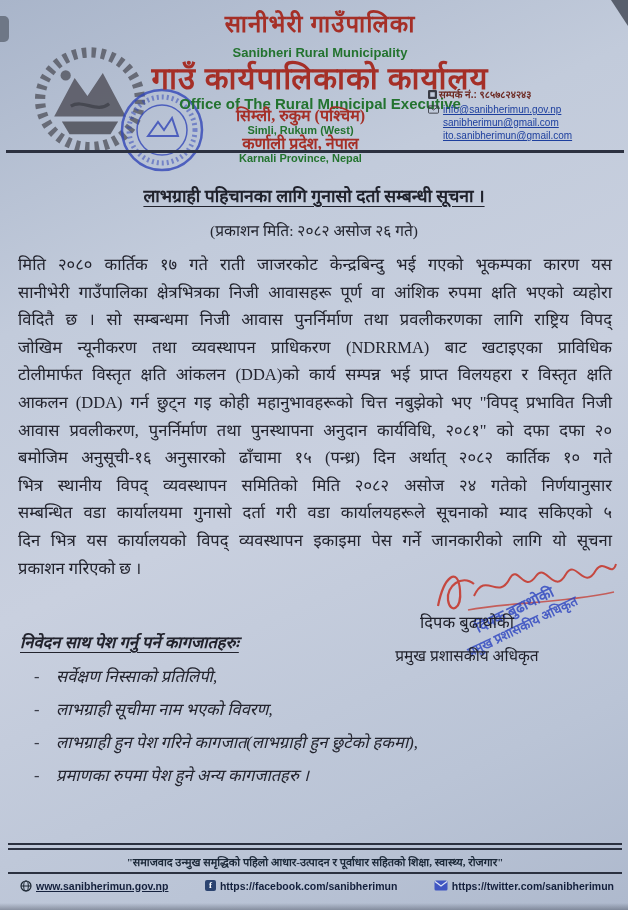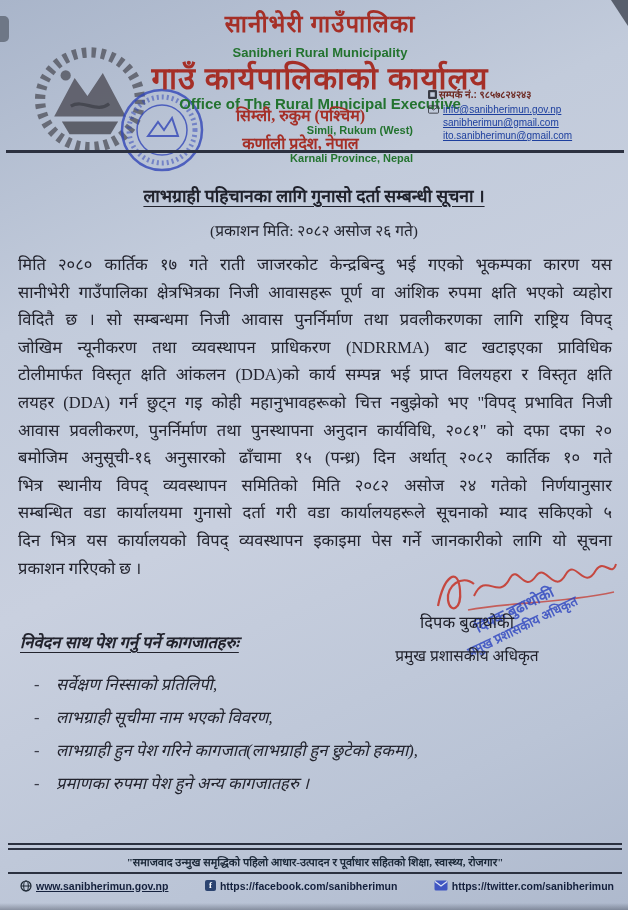--- a/index.html
+++ b/index.html
@@ -17,21 +17,21 @@
   
   .hdr-center{left:100px;top:12px;width:440px;text-align:center;line-height:1.05;}
   .np-red{color:#a52f27;font-weight:bold;}
   .en-green{color:#23732f;font-weight:bold;font-family:"Liberation Sans","DejaVu Sans",sans-serif;}
   .hdr-np1{font-size:24px;letter-spacing:1px;}
   .hdr-en1{font-size:13px;margin-top:9px;}
   .hdr-np2{font-size:31px;letter-spacing:1px;margin-top:3px;}
   .hdr-en2{font-size:15px;margin-top:1px;}
   .addr-block{left:188px;top:108px;width:225px;text-align:center;line-height:1.0;}
   .addr-np{font-size:16px;}
-  .addr-en{font-size:11px;margin-top:1px;text-align:right;}
+  .addr-en{font-size:11px;margin-top:1px;}
   .contact-block{left:428px;top:87px;width:196px;font-family:"Liberation Sans","DejaVu Sans",sans-serif;}
   .phone-row{font-size:10px;color:#6d2a23;font-weight:bold;display:flex;gap:2px;align-items:center;}
   .email-rows{margin-top:2px;display:flex;gap:4px;}
   .email-col{font-size:10px;color:#1d3f9e;line-height:13px;}
   .email-col div{text-decoration:underline;}
   .hdr-rule{left:6px;right:4px;top:150px;height:3px;background:#2c3140;}
   
   .emblem{left:26px;top:42px;}
   .round-stamp{left:118px;top:86px;opacity:.8;}
   
@@ -46,21 +46,21 @@
   .sig-scribble{left:428px;top:552px;}
   .officer-stamp{right:-10px;top:598px;width:240px;transform:rotate(-26deg);color:#2b43c0;text-align:center;opacity:.8;font-weight:bold;}
   .officer-stamp .l1{font-size:15px;}
   .officer-stamp .l2{font-size:13px;}
   .officer-block{right:46px;top:610px;width:230px;text-align:center;color:#1e1f29;}
   .officer-name{font-size:16.5px;}
   .officer-designation{font-size:15.5px;margin-top:11px;}
   
   .docs{left:20px;top:630px;width:470px;font-style:italic;}
   .docs-heading{font-size:16.5px;font-weight:bold;color:#22232d;text-decoration:underline;text-underline-offset:4px;display:inline-block;}
-  .doc-items{margin-top:15px;}
+  .doc-items{margin-top:7px;}
   .doc-item{position:relative;padding-left:36px;line-height:33px;font-size:16.5px;color:#23242e;}
   .doc-item::before{content:"-";position:absolute;left:14px;color:#3a3c48;}
   
   .footer{left:8px;right:6px;top:843px;}
   .f-rule-a{height:2px;background:#2b3140;}
   .f-rule-b{height:2px;background:#2b3140;margin-top:3px;}
   .f-slogan{text-align:center;font-size:11px;font-weight:bold;color:#1b2838;padding:4px 0 3px 0;}
   .f-rule-c{height:1.5px;background:#2b3140;}
   .f-links{display:flex;justify-content:space-between;align-items:center;padding:6px 8px 0 12px;
            font-family:"Liberation Sans","DejaVu Sans",sans-serif;font-size:10.5px;font-weight:bold;color:#14203c;}
@@ -135,21 +135,21 @@
 
   <div class="abs notice-title"><span>लाभग्राही पहिचानका लागि गुनासो दर्ता सम्बन्धी सूचना ।</span></div>
   <div class="abs publish-date">(प्रकाशन मिति: २०८२ असोज २६ गते)</div>
 
   <div class="abs body-text">
     <div class="body-line">मिति २०८० कार्तिक १७ गते राती जाजरकोट केन्द्रबिन्दु भई गएको भूकम्पका कारण यस</div>
     <div class="body-line">सानीभेरी गाउँपालिका क्षेत्रभित्रका निजी आवासहरू पूर्ण वा आंशिक रुपमा क्षति भएको व्यहोरा</div>
     <div class="body-line">विदितै छ । सो सम्बन्धमा निजी आवास पुनर्निर्माण तथा प्रवलीकरणका लागि राष्ट्रिय विपद्</div>
     <div class="body-line">जोखिम न्यूनीकरण तथा व्यवस्थापन प्राधिकरण (NDRRMA) बाट खटाइएका प्राविधिक</div>
     <div class="body-line">टोलीमार्फत विस्तृत क्षति आंकलन (DDA)को कार्य सम्पन्न भई प्राप्त विलयहरा र विस्तृत क्षति</div>
-    <div class="body-line">लयहर (DDA) गर्न छुट्न गइ कोही महानुभावहरूको चित्त नबुझेको भए "विपद् प्रभावित निजी</div>
+    <div class="body-line">आकलन (DDA) गर्न छुट्न गइ कोही महानुभावहरूको चित्त नबुझेको भए "विपद् प्रभावित निजी</div>
     <div class="body-line">आवास प्रवलीकरण, पुनर्निर्माण तथा पुनस्थापना अनुदान कार्यविधि, २०८१" को दफा दफा २०</div>
     <div class="body-line">बमोजिम अनुसूची-१६ अनुसारको ढाँचामा १५ (पन्ध्र) दिन अर्थात् २०८२ कार्तिक १० गते</div>
     <div class="body-line">भित्र स्थानीय विपद् व्यवस्थापन समितिको मिति २०८२ असोज २४ गतेको निर्णयानुसार</div>
     <div class="body-line">सम्बन्धित वडा कार्यालयमा गुनासो दर्ता गरी वडा कार्यालयहरूले सूचनाको म्याद सकिएको ५</div>
     <div class="body-line">दिन भित्र यस कार्यालयको विपद् व्यवस्थापन इकाइमा पेस गर्ने जानकारीको लागि यो सूचना</div>
     <div class="body-line last">प्रकाशन गरिएको छ ।</div>
   </div>
 
   <div class="abs sig-scribble">
     <svg width="196" height="68" viewBox="0 0 196 68">

